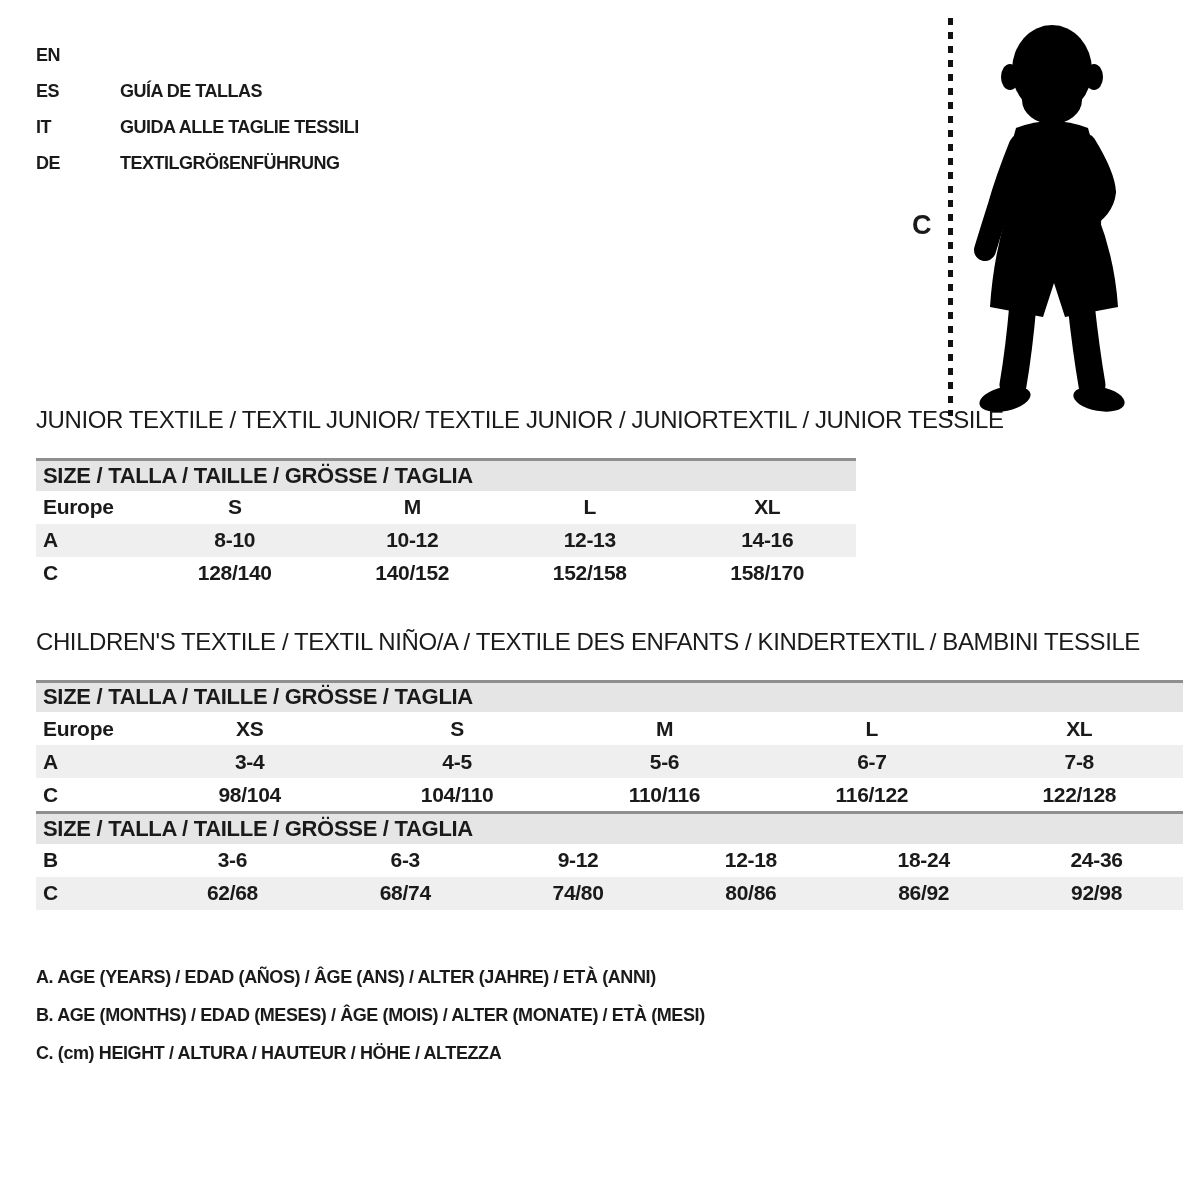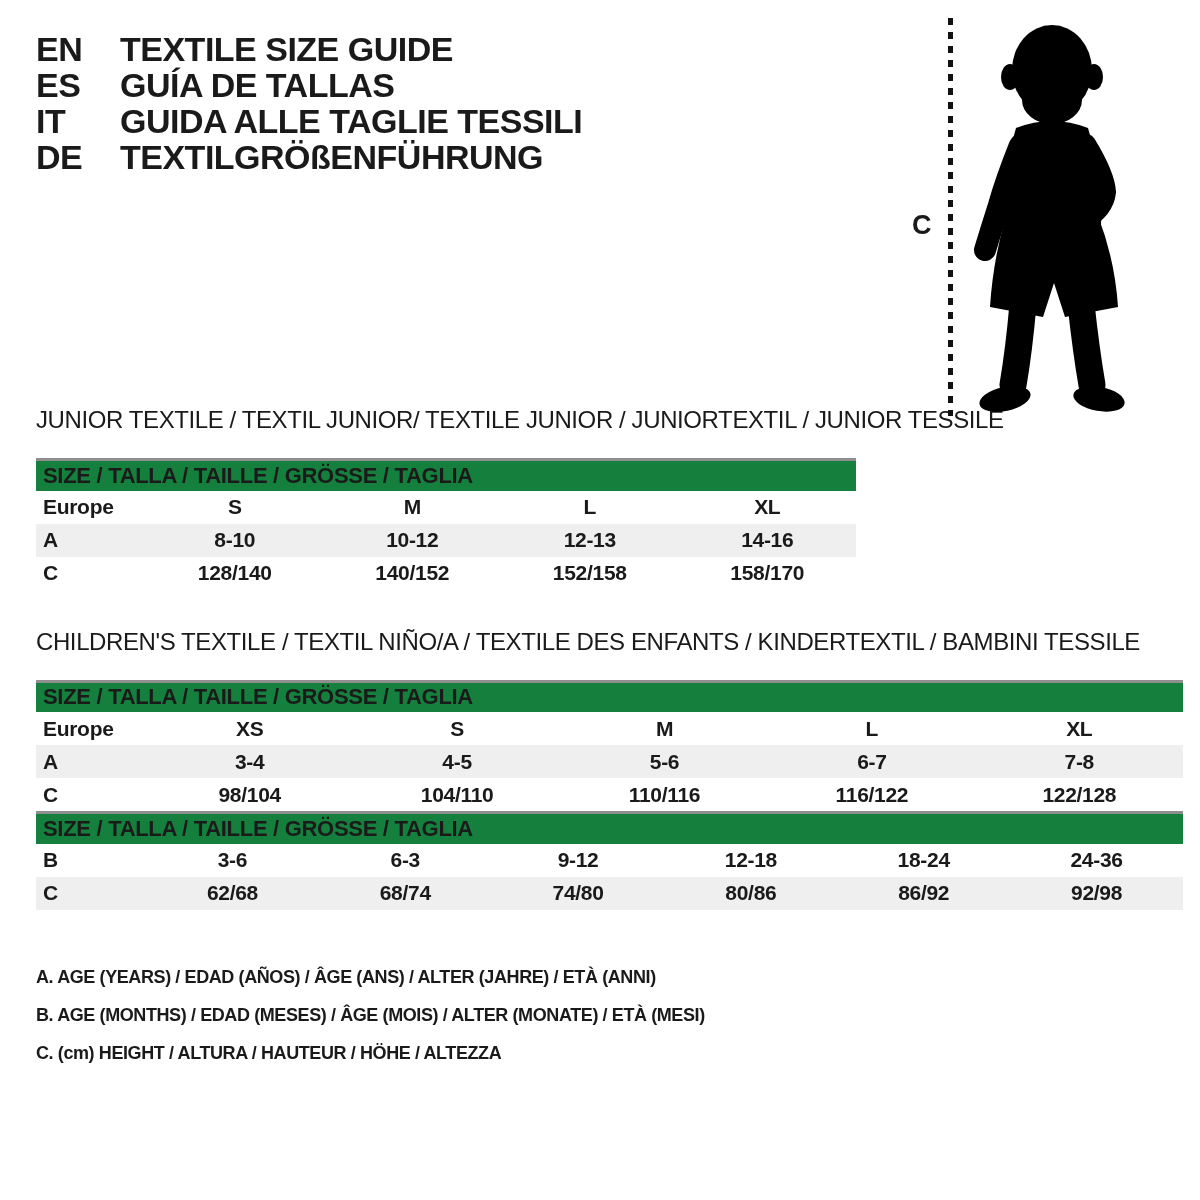--- a/index.html
+++ b/index.html
@@ -16,22 +16,22 @@
     background: #ffffff;
     overflow: hidden;
     padding: 30px 0 0 36px;
   }
 
   
   .lang-block { margin-bottom: 0; }
   .lang-row {
     display: flex;
     height: 36px;
-    align-items: flex-start;
-    font-size: 34px;
+    align-items: flex-end;
+    font-size: 18px;
     font-weight: bold;
     letter-spacing: -0.5px;
   }
   .lang-code { width: 84px; flex: 0 0 84px; }
   .lang-label { flex: 1; }
 
   
   .figure-group { position: absolute; top: 0; left: 0; width: 1200px; height: 430px; pointer-events: none; }
   .measure-line {
     position: absolute;
@@ -65,21 +65,21 @@
     border-collapse: collapse;
     table-layout: fixed;
     font-size: 21px;
     font-weight: bold;
     letter-spacing: -0.3px;
   }
   .w-narrow { width: 820px; }
   .w-wide   { width: 1147px; }
   td { padding: 0; vertical-align: middle; }
   tr.bar-row td {
-    background: #15803d;
+    background: #e5e5e5;
     border-top: 3px solid #8f8f8f;
     height: 31px;
     padding-left: 7px;
     text-align: left;
     font-size: 22px;
   }
   tr.data-row { height: 33px; }
   tr.data-row td.row-label { text-align: left; padding-left: 7px; }
   tr.data-row td.cell { text-align: center; }
   tr.shaded td { background: #efefef; }
@@ -94,21 +94,20 @@
   }
 </style>
 </head>
 <body>
 
 <div id="page">
 
   <div class="lang-block">
     <div class="lang-row">
       <span class="lang-code">EN</span>
-      <span class="lang-label">TEXTILE SIZE GUIDE</span>
     </div>
     <div class="lang-row">
       <span class="lang-code">ES</span>
       <span class="lang-label">GUÍA DE TALLAS</span>
     </div>
     <div class="lang-row">
       <span class="lang-code">IT</span>
       <span class="lang-label">GUIDA ALLE TAGLIE TESSILI</span>
     </div>
     <div class="lang-row">

